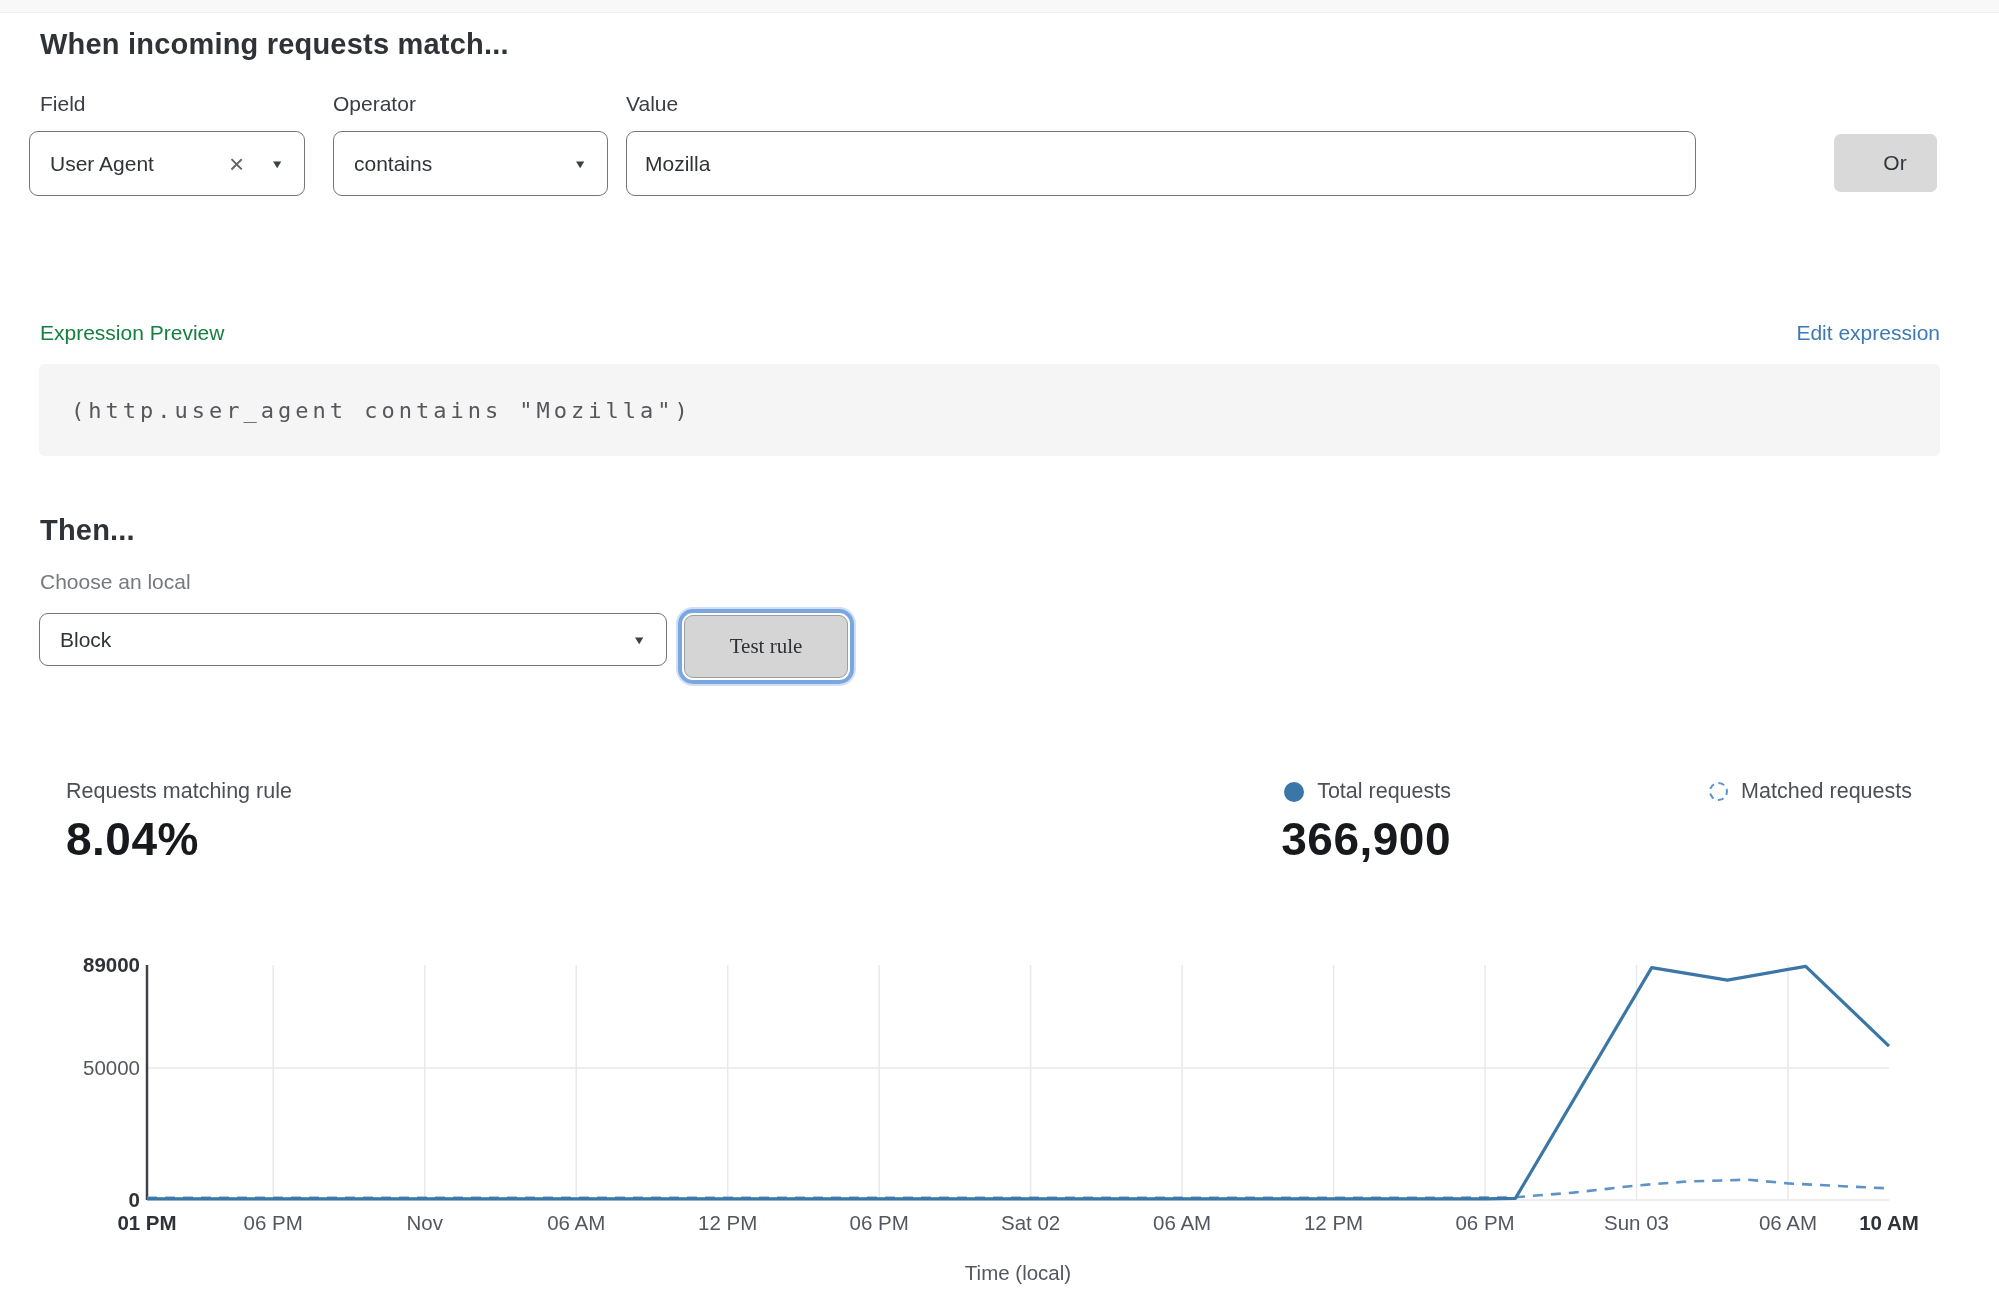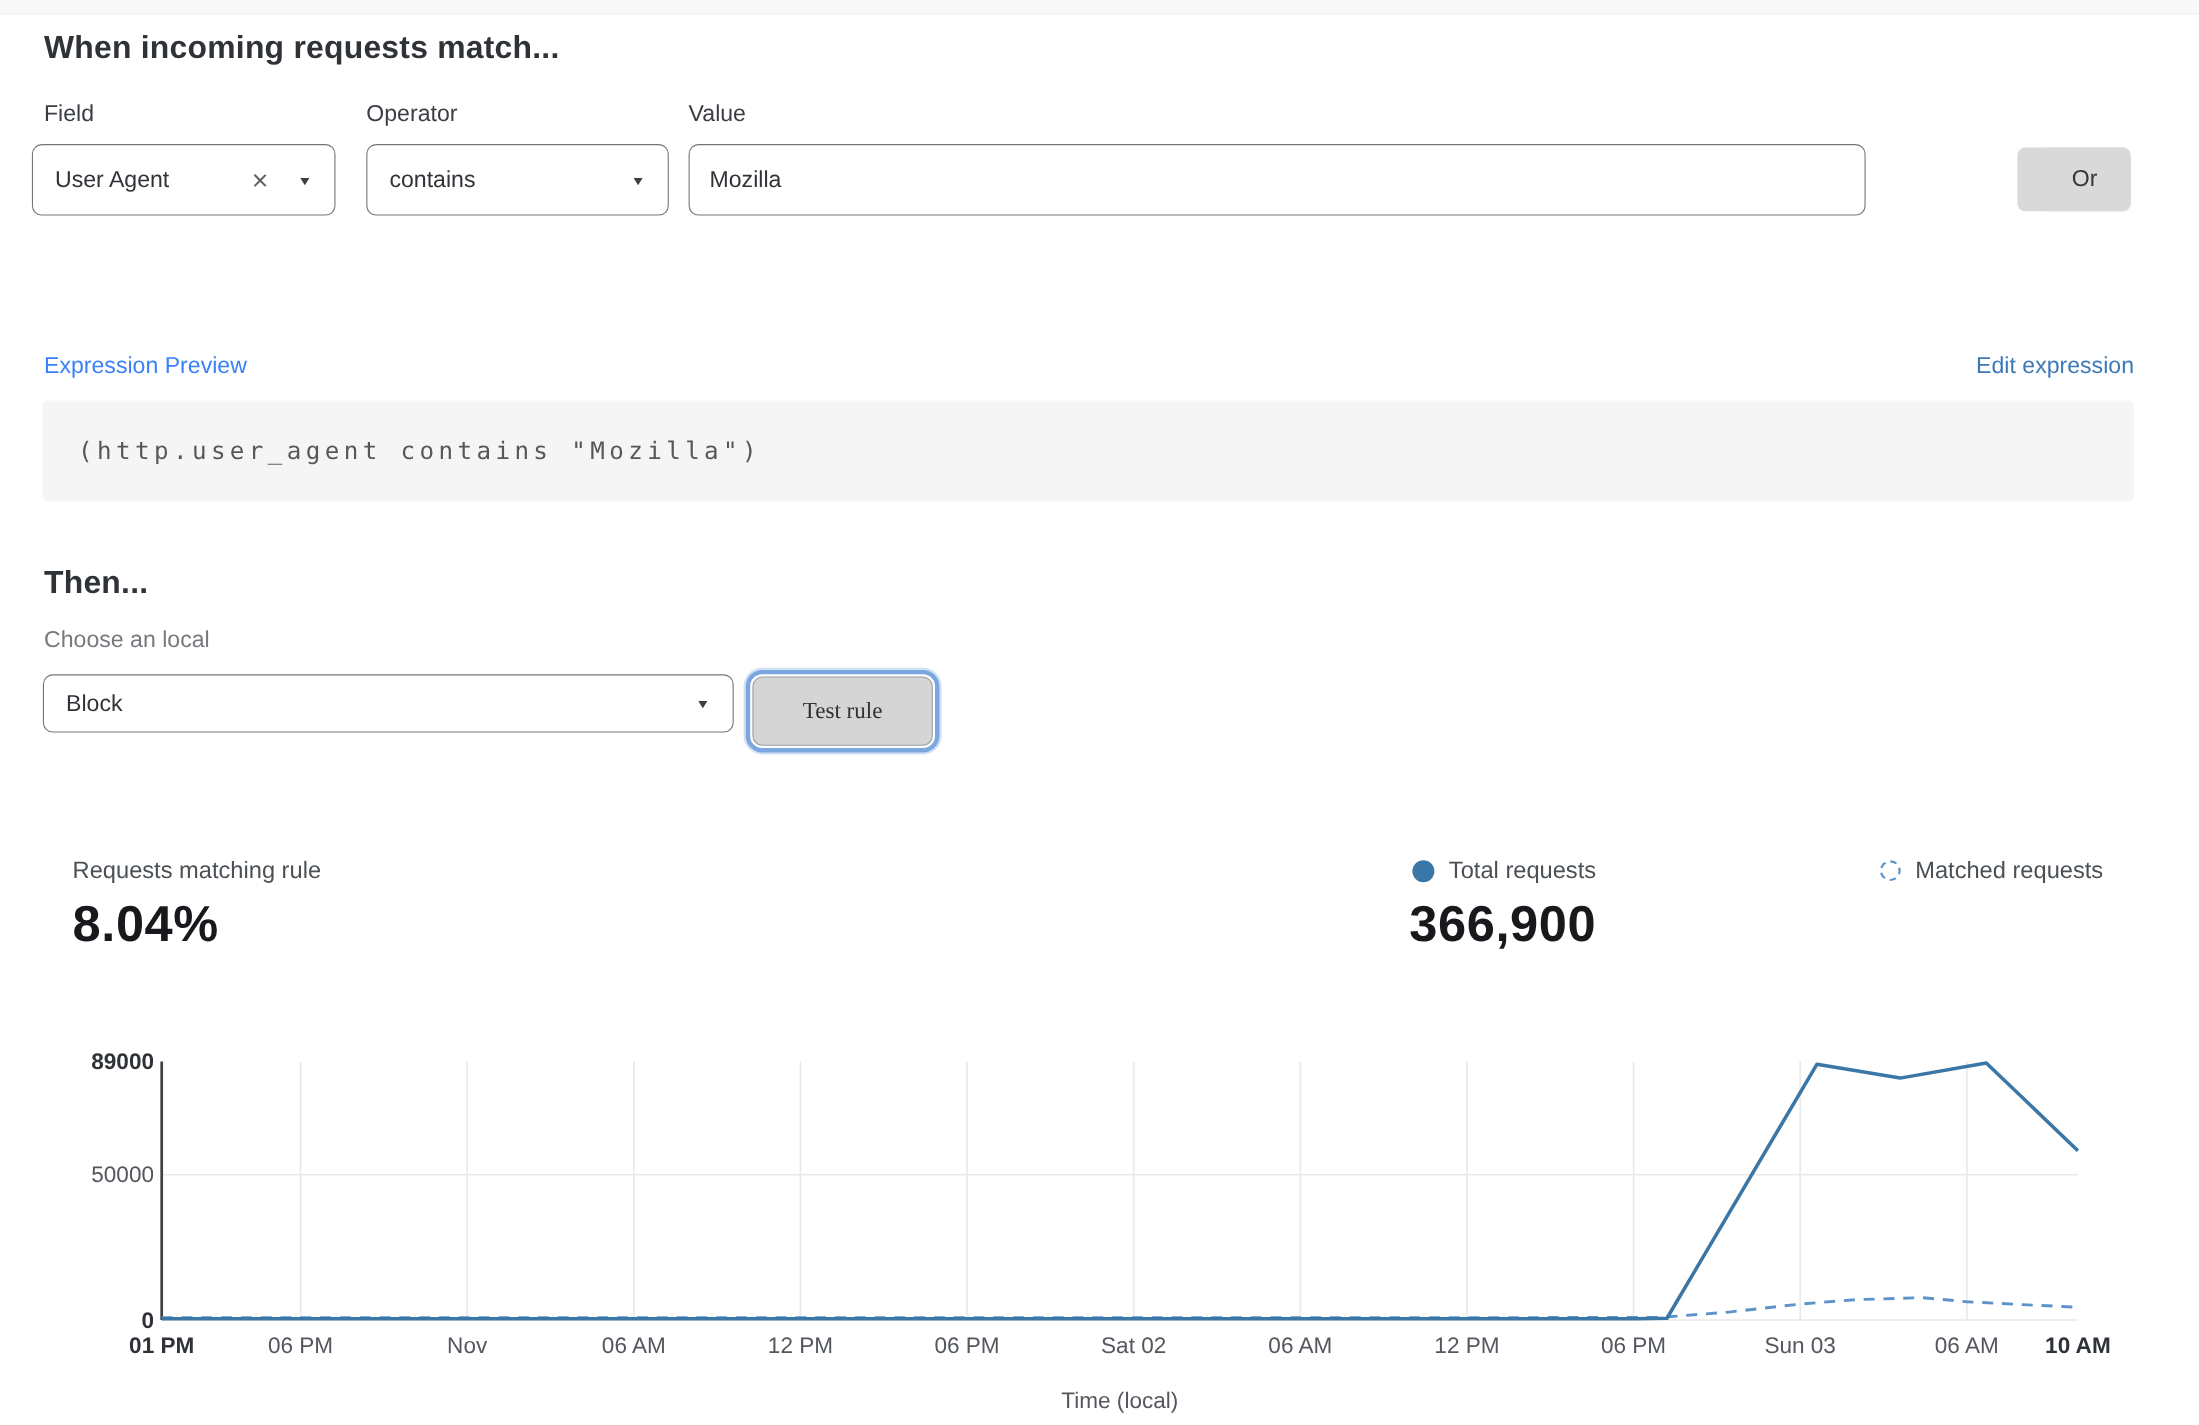--- a/index.html
+++ b/index.html
@@ -22,21 +22,21 @@
   .caret{font-size:14px;color:#3c4043;line-height:1;transform:scaleY(.8);}
   .textinput{
     height:65px;border:1.5px solid #72767b;border-radius:9px;background:#fff;
     box-sizing:border-box;padding:0 18px;font-size:21px;color:#303338;outline:none;
     font-family:"Liberation Sans","DejaVu Sans",sans-serif;width:100%;
   }
   .pill-btn{
     border:none;border-radius:7px;background:#d9d9d9;color:#33363b;
     font-size:21px;font-family:inherit;cursor:pointer;height:58px;width:100%;
   }
-  .section-label{font-size:21px;color:#3b82f6;}
+  .section-label{font-size:21px;color:#15803d;}
   .link{font-size:21px;color:#3d7ab5;text-decoration:none;cursor:pointer;}
   .codebox{
     width:1901px;height:92px;background:#f5f5f5;border-radius:5px;
     display:flex;align-items:center;box-sizing:border-box;padding-left:32px;
   }
   .code{
     font-family:"DejaVu Sans Mono","Liberation Mono",monospace;
     font-size:22px;letter-spacing:4px;color:#55575b;
   }
   .muted-label{font-size:21px;color:#76797e;}

